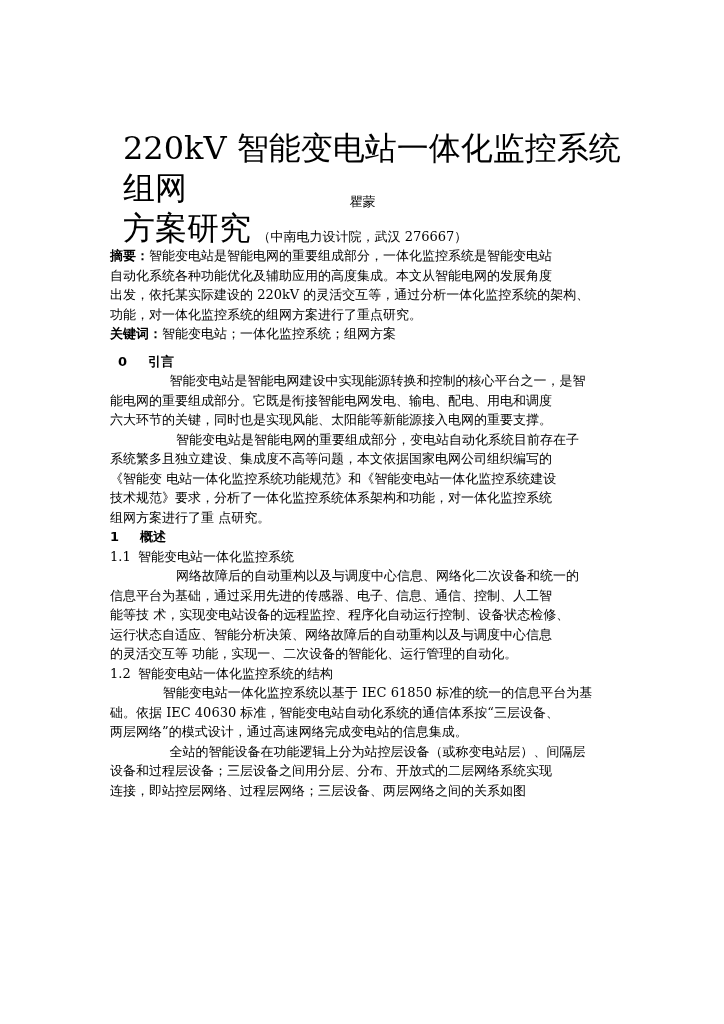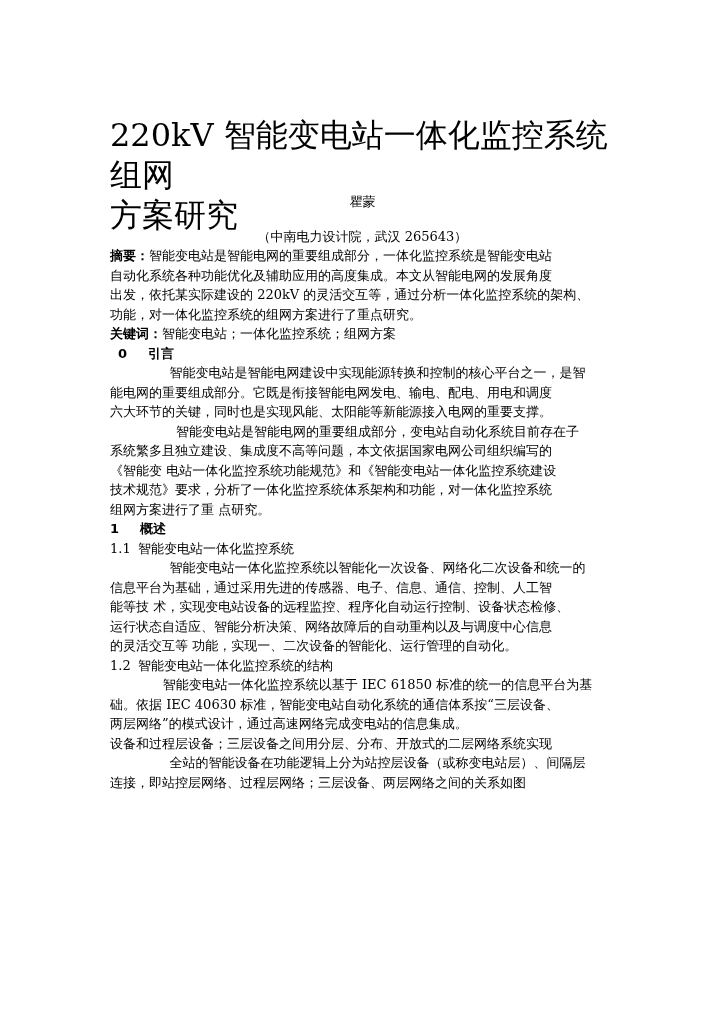--- a/index.html
+++ b/index.html
@@ -1,46 +1,46 @@
 <!DOCTYPE html>
 <html><head>
 <meta charset="utf-8">
 <style>
   html, body { margin:0; padding:0; background:#ffffff; }
   body { width:724px; height:1024px; position:relative; overflow:hidden;
          font-family: "DejaVu Serif", "Liberation Serif", serif; color:#000; }
   .title { position:absolute; left:110px; top:115px; width:520px;
            font-family:"DejaVu Serif","Liberation Serif",serif;
-           font-size:32px; line-height:40px; font-weight:normal; letter-spacing:0px; margin:0; }
+           font-size:32px; line-height:40px; font-weight:normal; letter-spacing:0px; margin:13px; }
   .author { position:absolute; left:110px; width:505px; top:192px; text-align:center;
             font-size:13px; line-height:19px; }
   .affil { position:absolute; left:110px; width:505px; top:227px; text-align:center;
            font-size:13px; line-height:19px; }
   .body { position:absolute; left:110px; top:246px; width:505px;
           font-size:13px; line-height:19.5px; }
   .line { white-space:nowrap; height:19.5px; overflow:visible; }
   .indent { padding-left:30px;text-align:center; }
   .label { font-weight:bold; font-family:"DejaVu Sans","Liberation Sans",sans-serif;text-align:right; }
-  .h0 { padding-left:8px; }
+  .h0 { padding-left:8px;margin-top:8px; }
   .h0 .num { display:inline-block; width:30px; }
   .h1 .num { display:inline-block; width:30px; }
   .h2 .num { display:inline-block; width:28px; }
   .sec { font-weight:bold; font-family:"DejaVu Sans","Liberation Sans",sans-serif; }
   .sec2 { font-weight:normal; font-family:"DejaVu Serif","Liberation Serif",serif; }
 </style>
 </head>
 <body>
 
 <h1 class="title">
   <div>220kV 智能变电站一体化监控系统组网</div>
   <div>方案研究</div>
 </h1>
 
 <div class="author">瞿蒙</div>
-<div class="affil">（中南电力设计院，武汉 265643）</div>
+<div class="affil">（中南电力设计院，武汉 276667）</div>
 
 <div class="body">
 
   <div class="line"><span class="label">摘要：</span><span>智能变电站是智能电网的重要组成部分，一体化监控系统是智能变电站</span></div>
   <div class="line">自动化系统各种功能优化及辅助应用的高度集成。本文从智能电网的发展角度</div>
   <div class="line">出发，依托某实际建设的 220kV 的灵活交互等，通过分析一体化监控系统的架构、</div>
   <div class="line">功能，对一体化监控系统的组网方案进行了重点研究。</div>
 
   <div class="line"><span class="label">关键词：</span><span>智能变电站；一体化监控系统；组网方案</span></div>
 
@@ -50,26 +50,26 @@
   <div class="line">六大环节的关键，同时也是实现风能、太阳能等新能源接入电网的重要支撑。</div>
   <div class="line indent">智能变电站是智能电网的重要组成部分，变电站自动化系统目前存在子</div>
   <div class="line">系统繁多且独立建设、集成度不高等问题，本文依据国家电网公司组织编写的</div>
   <div class="line">《智能变 电站一体化监控系统功能规范》和《智能变电站一体化监控系统建设</div>
   <div class="line">技术规范》要求，分析了一体化监控系统体系架构和功能，对一体化监控系统</div>
   <div class="line">组网方案进行了重 点研究。</div>
 
   <div class="line h1 sec"><span class="num">1</span><span>概述</span></div>
 
   <div class="line h2 sec2"><span class="num">1.1</span><span>智能变电站一体化监控系统</span></div>
-  <div class="line indent">智能变电站一体化监控系统以智能化一次设备、网络化二次设备和统一的</div>
+  <div class="line indent">网络故障后的自动重构以及与调度中心信息、网络化二次设备和统一的</div>
   <div class="line">信息平台为基础，通过采用先进的传感器、电子、信息、通信、控制、人工智</div>
   <div class="line">能等技 术，实现变电站设备的远程监控、程序化自动运行控制、设备状态检修、</div>
   <div class="line">运行状态自适应、智能分析决策、网络故障后的自动重构以及与调度中心信息</div>
   <div class="line">的灵活交互等 功能，实现一、二次设备的智能化、运行管理的自动化。</div>
 
   <div class="line h2 sec2"><span class="num">1.2</span><span>智能变电站一体化监控系统的结构</span></div>
   <div class="line indent">智能变电站一体化监控系统以基于 IEC 61850 标准的统一的信息平台为基</div>
   <div class="line">础。依据 IEC 40630 标准，智能变电站自动化系统的通信体系按“三层设备、</div>
   <div class="line">两层网络”的模式设计，通过高速网络完成变电站的信息集成。</div>
+  <div class="line indent">全站的智能设备在功能逻辑上分为站控层设备（或称变电站层）、间隔层</div>
   <div class="line">设备和过程层设备；三层设备之间用分层、分布、开放式的二层网络系统实现</div>
-  <div class="line indent">全站的智能设备在功能逻辑上分为站控层设备（或称变电站层）、间隔层</div>
   <div class="line">连接，即站控层网络、过程层网络；三层设备、两层网络之间的关系如图</div>
 </div>
 
 </body></html>

